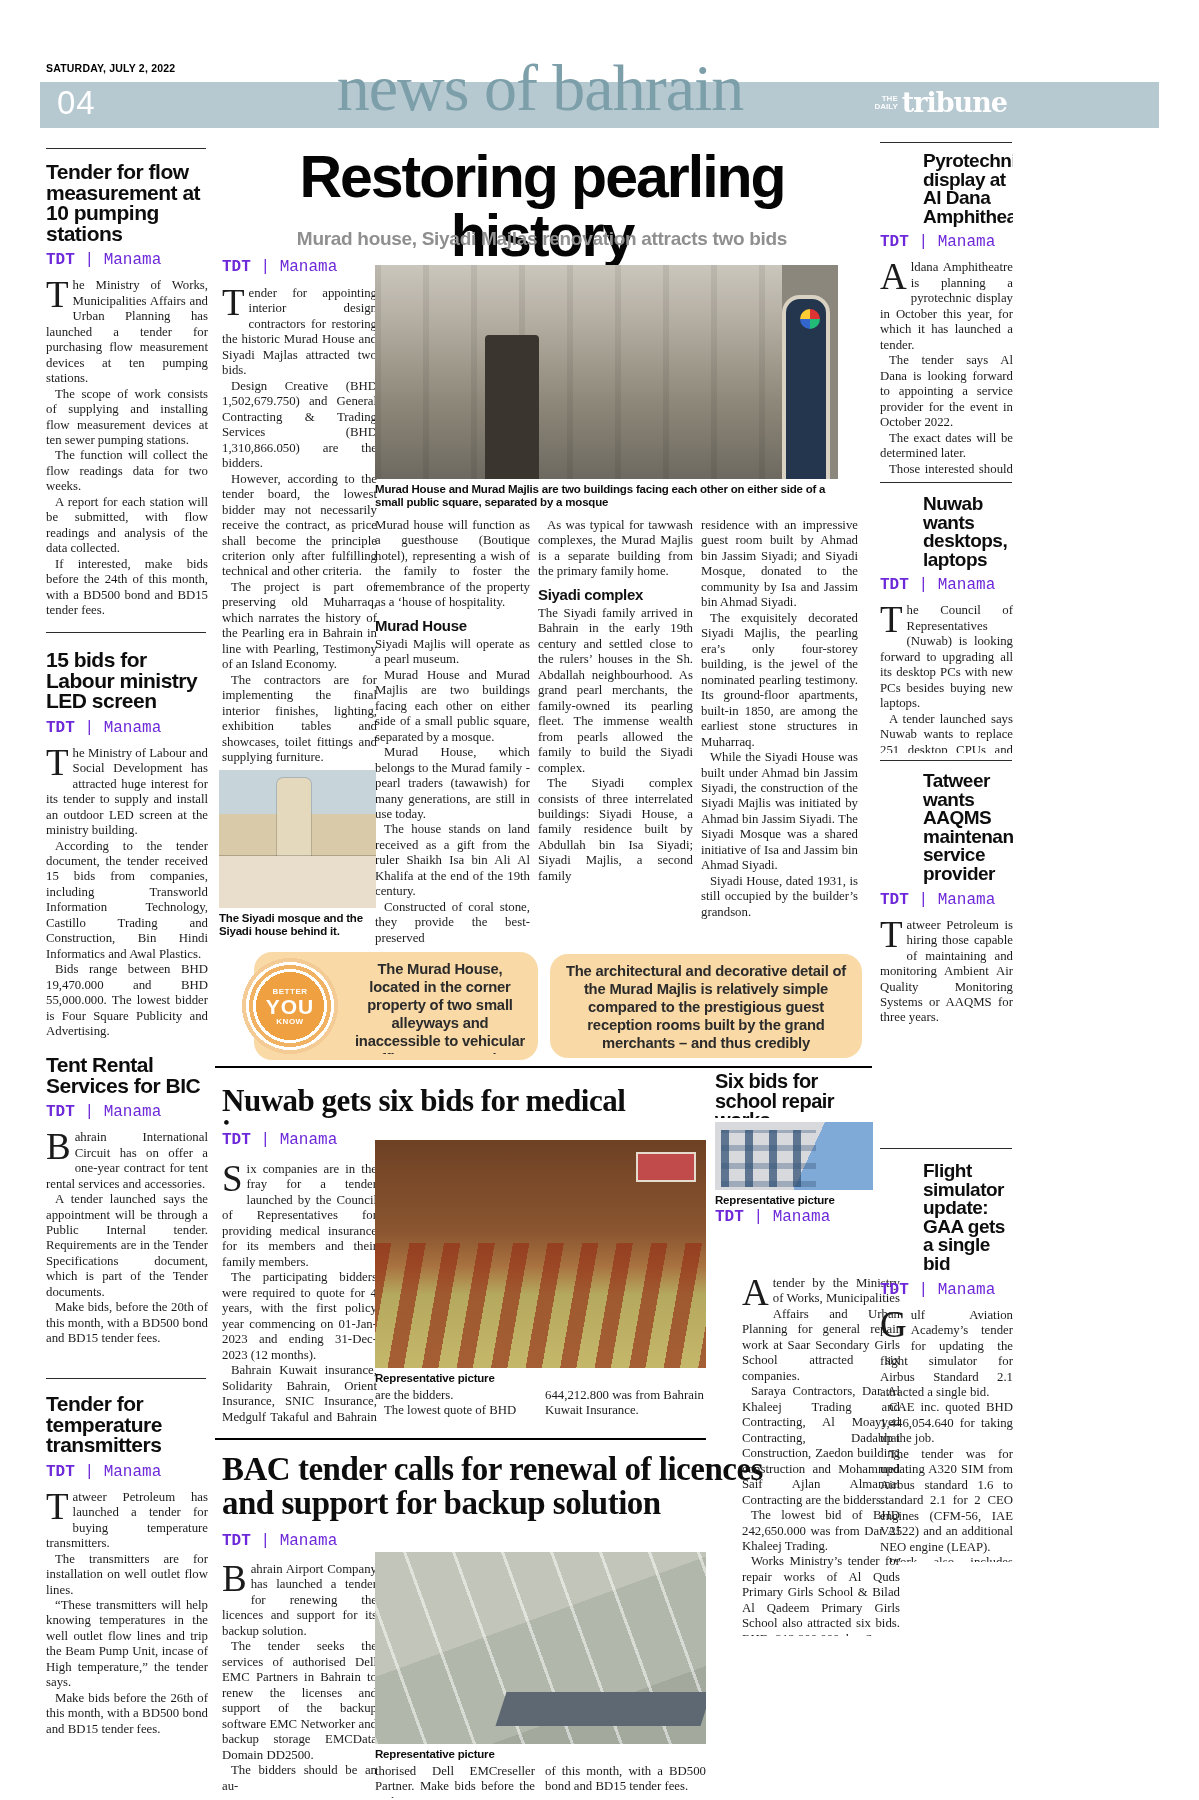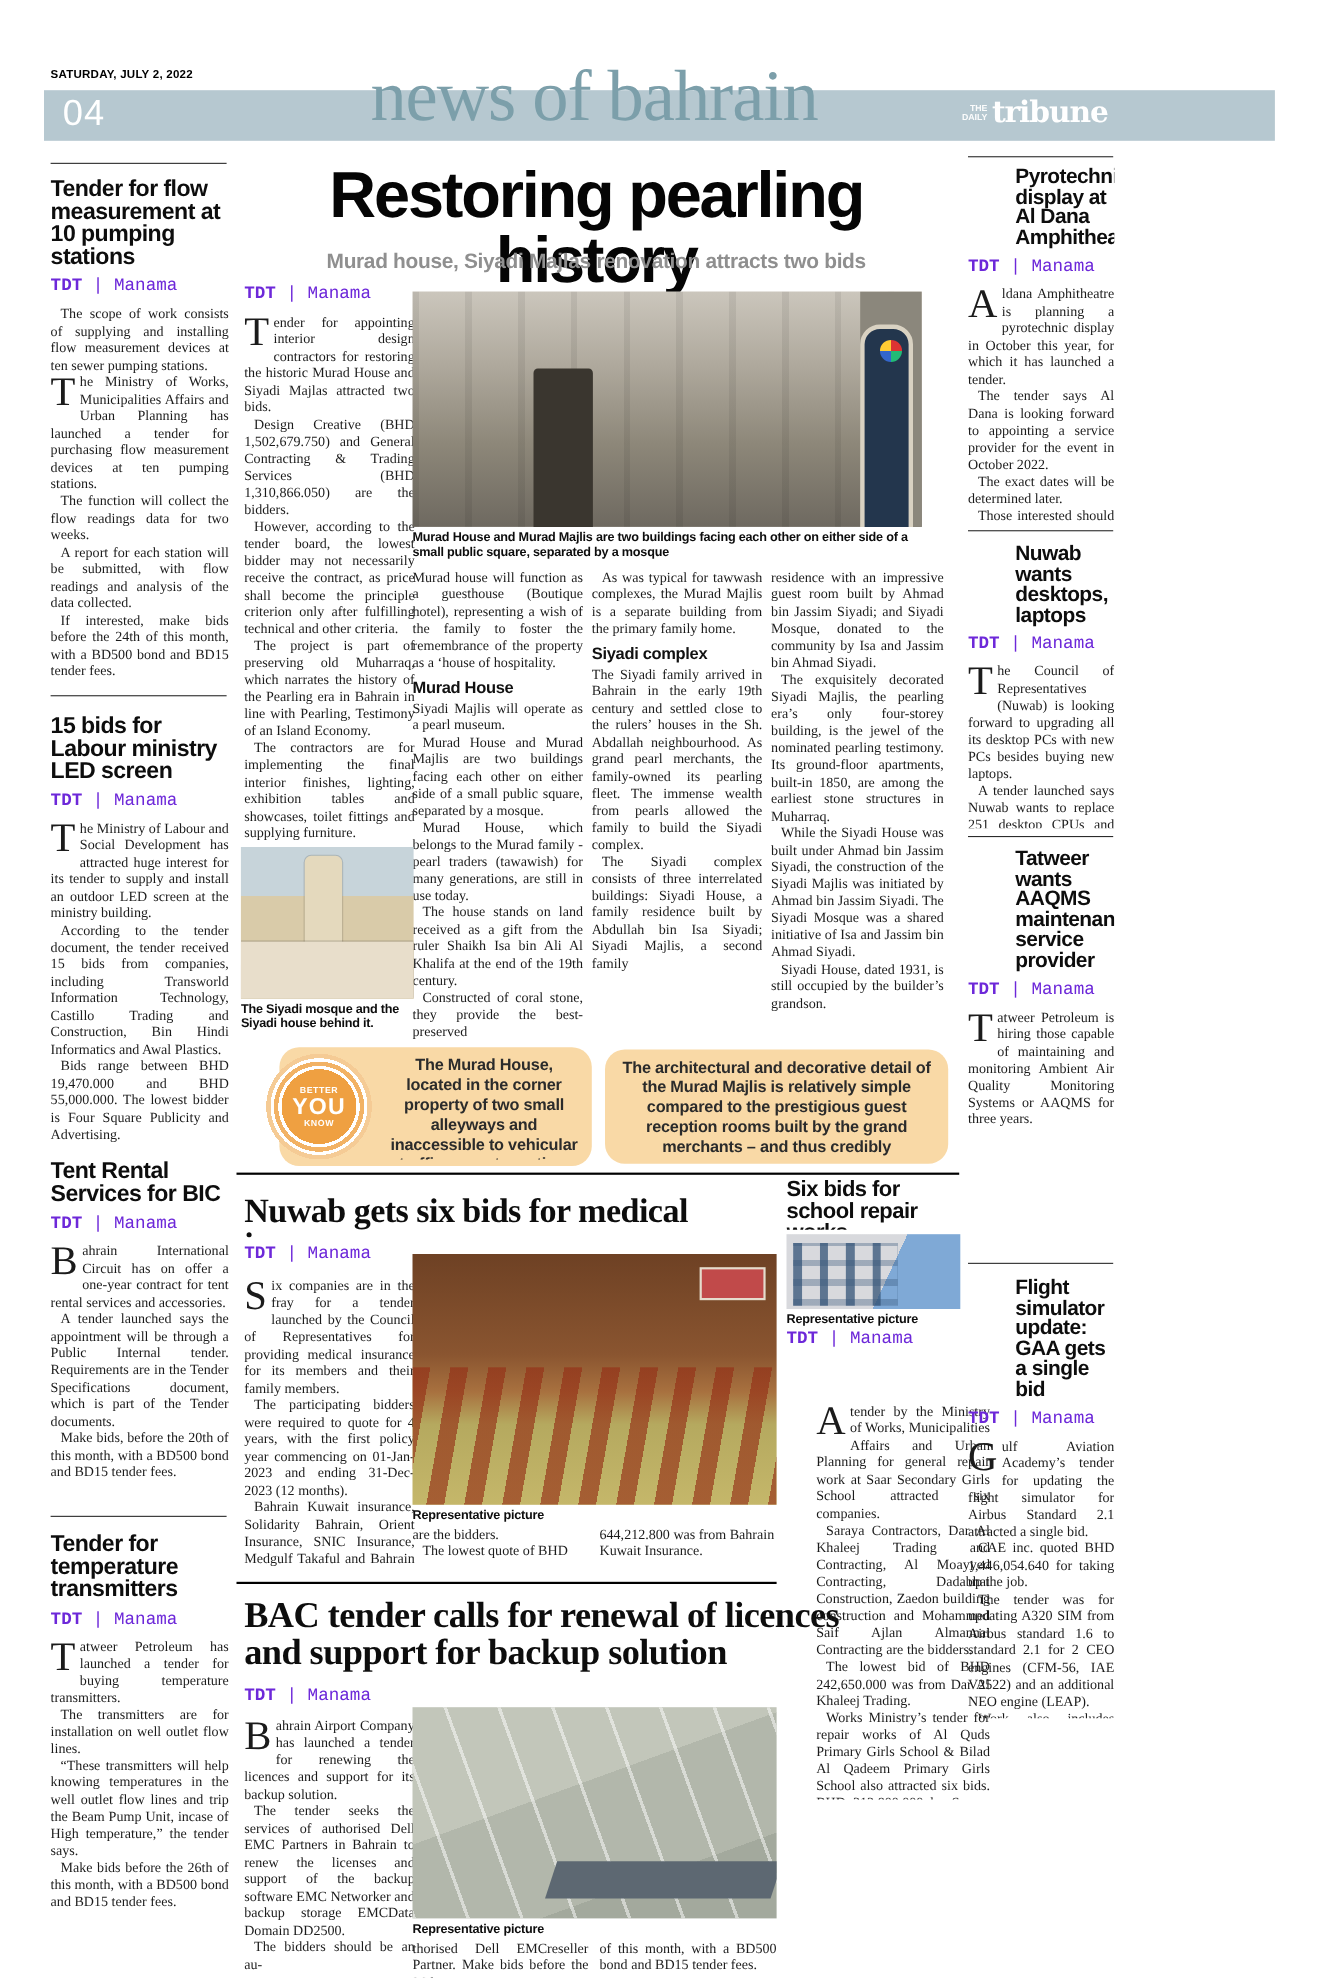--- a/index.html
+++ b/index.html
@@ -81,22 +81,22 @@
 <div class="abs brand">
   <span class="sm"><span>THE</span><br><span>DAILY</span></span>
   <span class="nm">tribune</span>
 </div>
 
 <div class="abs rule" style="left:46px;top:148px;width:160px;"></div>
 
 <div class="abs clip" style="left:46px;top:162px;width:162px;height:462px;">
   <div class="t-sans t-left">Tender for flow measurement at 10 pumping stations</div>
   <div class="byline"><span class="ag">TDT</span> <span>| Manama</span></div>
+  <p class="bp ni dc">The Ministry of Works, Municipalities Affairs and Urban Planning has launched a tender for purchasing flow measurement devices at ten pumping stations.</p>
   <p class="bp">The scope of work consists of supplying and installing flow measurement devices at ten sewer pumping stations.</p>
-  <p class="bp ni dc">The Ministry of Works, Municipalities Affairs and Urban Planning has launched a tender for purchasing flow measurement devices at ten pumping stations.</p>
   <p class="bp">The function will collect the flow readings data for two weeks.</p>
   <p class="bp">A report for each station will be submitted, with flow readings and analysis of the data collected.</p>
   <p class="bp">If interested, make bids before the 24th of this month, with a BD500 bond and BD15 tender fees.</p>
 </div>
 
 <div class="abs rule" style="left:46px;top:632px;width:160px;"></div>
 
 <div class="abs clip" style="left:46px;top:650px;width:162px;height:396px;">
   <div class="t-sans t-left">15 bids for Labour ministry LED screen</div>
   <div class="byline"><span class="ag">TDT</span> <span>| Manama</span></div>

